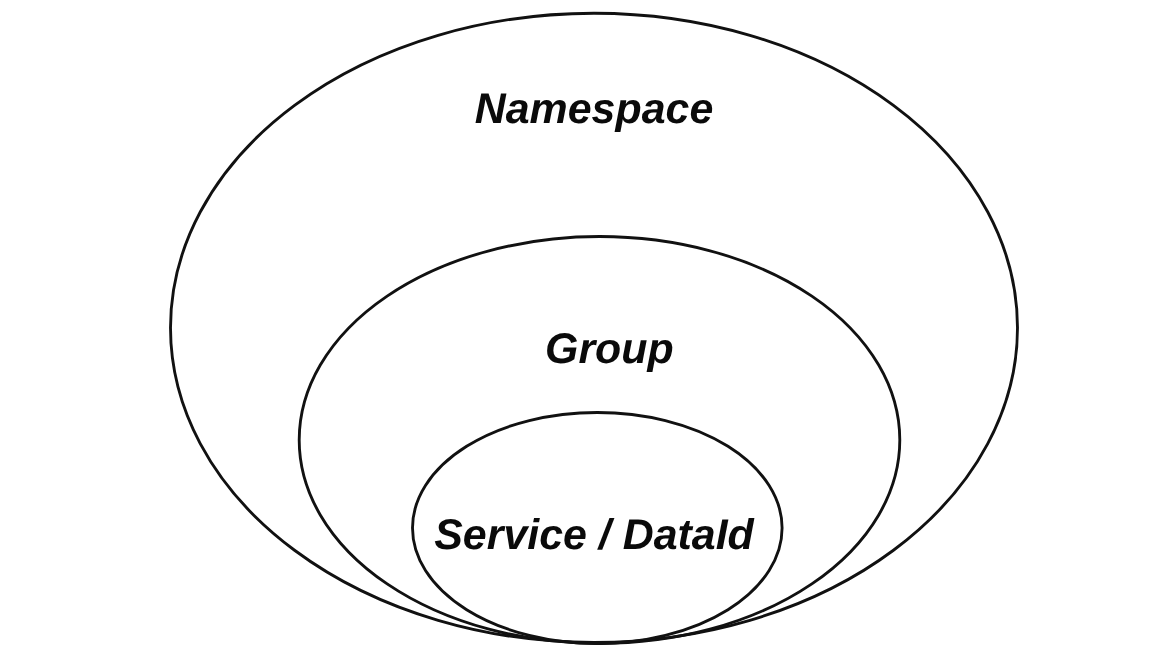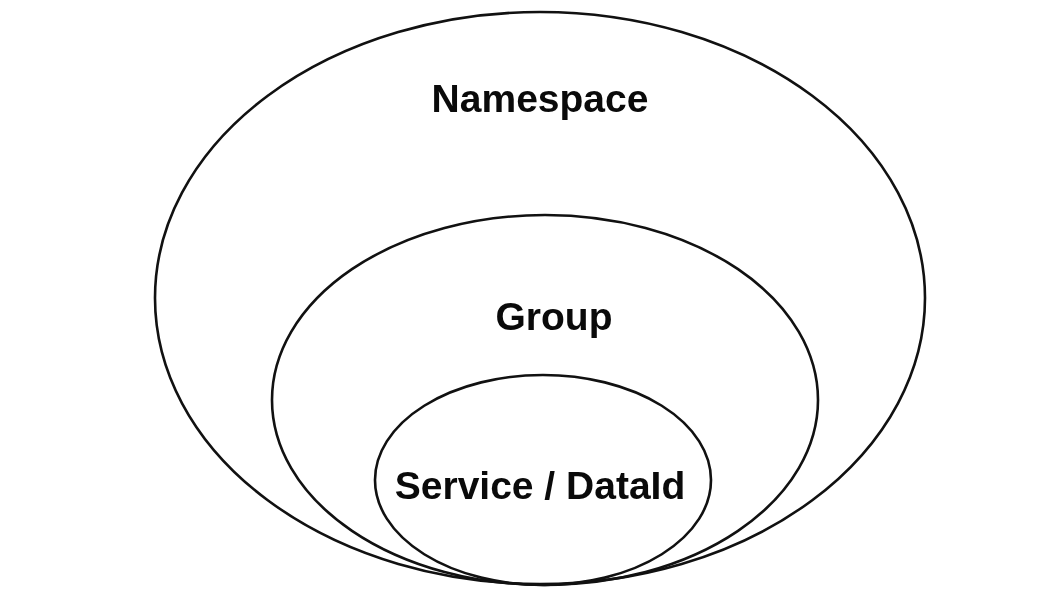--- a/index.html
+++ b/index.html
@@ -12,20 +12,21 @@
     width: 1064px;
     height: 595px;
     overflow: hidden;
     font-family: "Liberation Sans", sans-serif;
   }
   #diagram-root {
     position: relative;
     width: 1064px;
     height: 595px;
     background: #ffffff;
+    font-style: italic;
   }
   #venn-svg {
     position: absolute;
     inset: 0;
     display: block;
   }
   .ellipse-shape {
     fill: none;
     stroke: #111111;
     stroke-width: 2.6;

